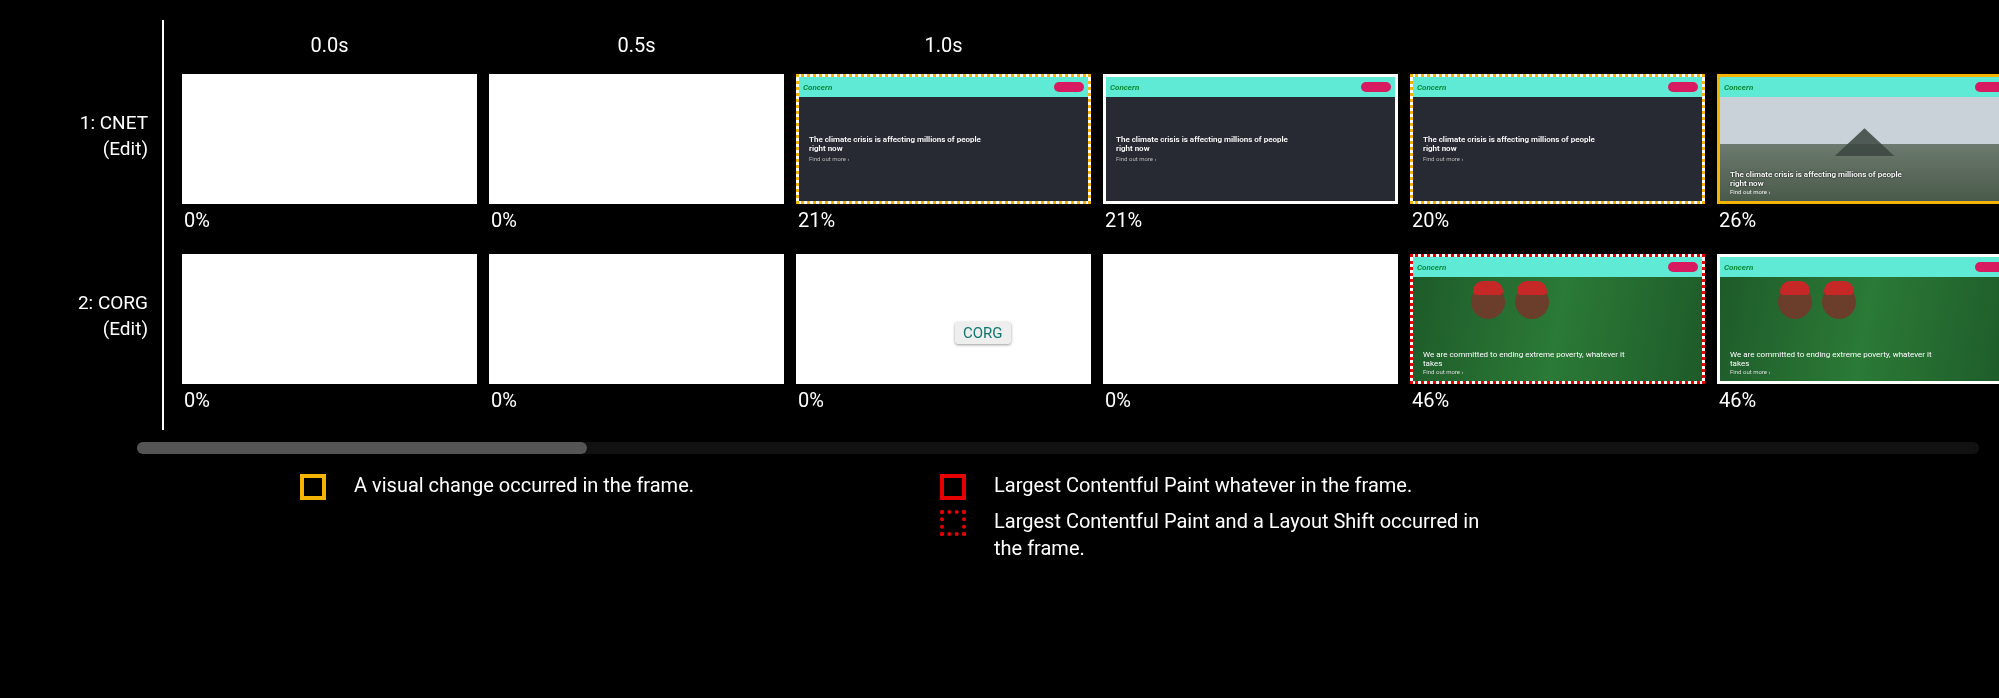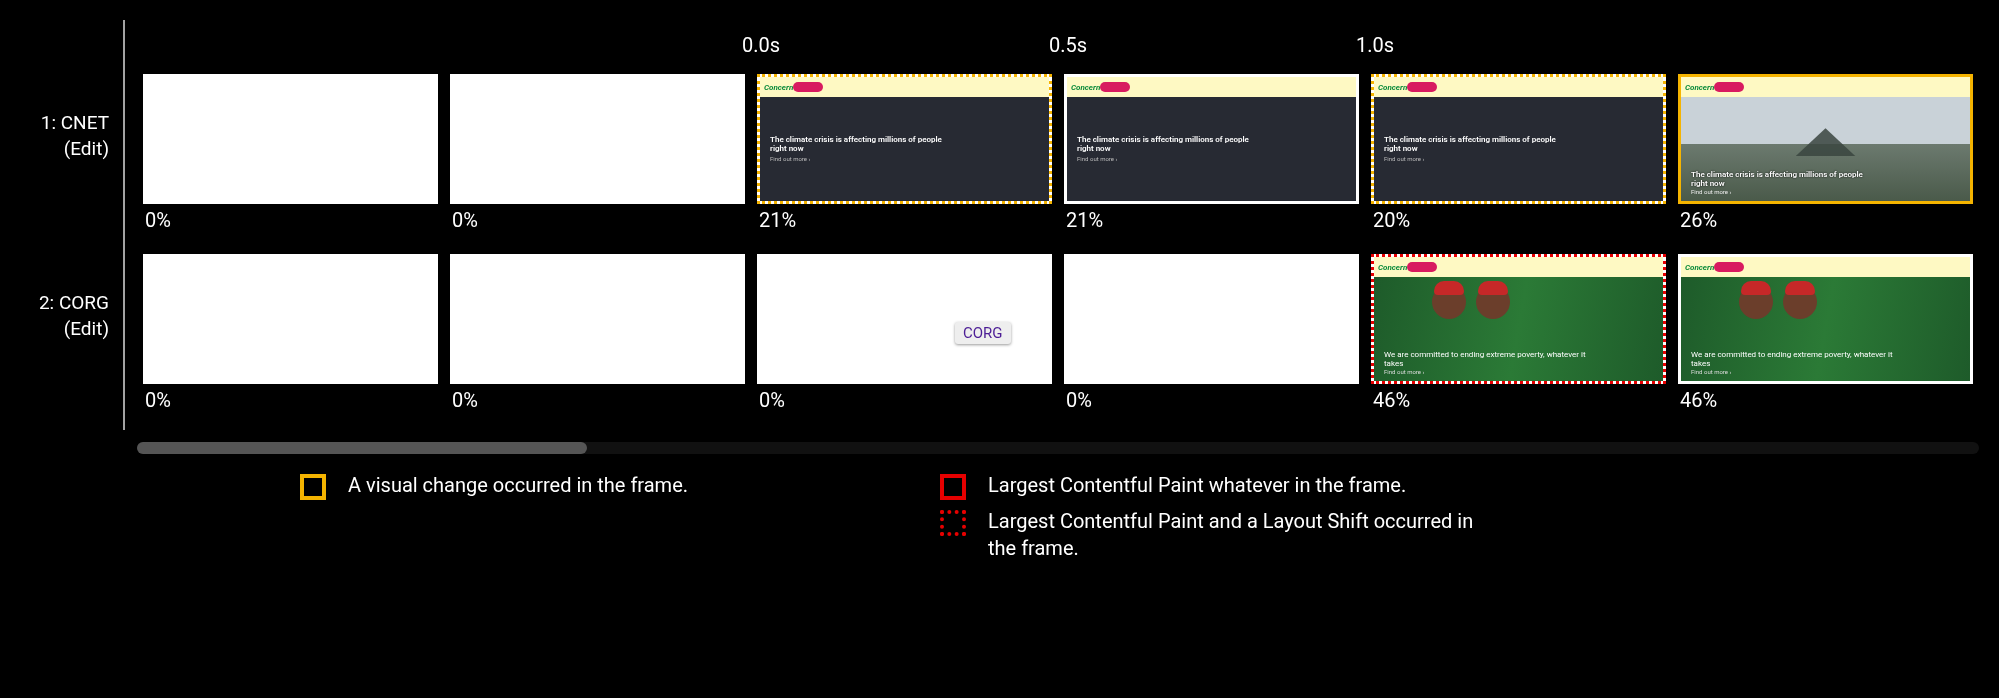--- a/index.html
+++ b/index.html
@@ -11,22 +11,23 @@
     height: 698px;
     overflow: hidden;
   }
   .filmstrip-wrap {
     display: flex;
     padding: 20px 0 0 0;
   }
   .row-labels {
     width: 125px;
     flex: 0 0 125px;
-    border-right: 2px solid #a3a3a3;
+    border-right: 2px solid #ffffff;
     padding-top: 50px;
+    margin-left: 39px;
   }
   .row-label-cell {
     height: 180px;
     display: flex;
     flex-direction: column;
     justify-content: flex-start;
     align-items: flex-end;
     padding-right: 14px;
     padding-top: 40px;
     font-size: 19px;
@@ -36,21 +37,20 @@
   .row-label-cell .edit { display:block; }
   .strip {
     flex: 1 1 auto;
     overflow: hidden;
     padding-left: 12px;
   }
   .time-header {
     display: flex;
     height: 50px;
     align-items: center;
-    justify-content: center;
   }
   .time-cell {
     width: 307px;
     flex: 0 0 307px;
     text-align: center;
     font-size: 20px;
   }
   .row {
     display: flex;
     height: 180px;
@@ -71,22 +71,22 @@
   }
   .thumb.visual-solid { border: 3px solid #f5b400; }
   .thumb.visual-dotted { border: 3px dotted #f5b400; }
   .thumb.lcp-dotted   { border: 3px dotted #e60000; }
   .mini-page {
     position: absolute; inset: 0;
     display: flex; flex-direction: column;
     overflow: hidden;
   }
   .mini-header {
-    height: 20px; background: #fef9c3;
-    display: flex; align-items: center; 
+    height: 20px; background: #5eead4;
+    display: flex; align-items: center; justify-content: space-between;
     padding: 0 4px;
   }
   .mini-logo { font-size: 8px; font-weight: 700; color: #0a8a3a; font-style: italic; }
   .mini-btn  { width: 30px; height: 10px; border-radius: 5px; background: #d81b60; }
   .mini-hero-dark {
     flex: 1; background: #272a33;
     display: flex; flex-direction: column; justify-content: center;
     padding: 6px 10px;
   }
   .mini-hero-dark .h1 { color:#fff; font-size:8px; font-weight:600; line-height:1.1; max-width:70%; }
@@ -132,29 +132,29 @@
     position:absolute; left:0; top:0; height:12px; width:450px;
     background:#555; border-radius:6px;
   }
   .legend {
     display:flex;
     margin: 18px 0 0 300px;
     gap: 80px;
     font-size: 20px;
   }
   .legend-col { width: 560px; }
-  .legend-row { display:flex; align-items:flex-start; gap:22px; margin-bottom:8px; line-height:1.35; }
+  .legend-row { display:flex; align-items:flex-start; gap:28px; margin-bottom:8px; line-height:1.35; }
   .swatch { width:26px; height:26px; flex:0 0 26px; margin-top:2px; }
   .sw-y-solid  { border:4px solid #f5b400; }
   .sw-y-dotted { border:4px dotted #f5b400; }
   .sw-r-solid  { border:4px solid #e60000; }
   .sw-r-dotted { border:4px dotted #e60000; }
   .tooltip {
     position:absolute;
-    background:#eee; color:#4c1d95;
+    background:#eee; color:#0f766e;
     font-size:15px; padding:2px 8px; border-radius:3px;
     box-shadow:0 1px 3px rgba(0,0,0,.4);
     top: 322px; left: 955px;
     pointer-events:none;
   }
 </style>
 </head>
 <body>
 
 <div class="filmstrip-wrap">

